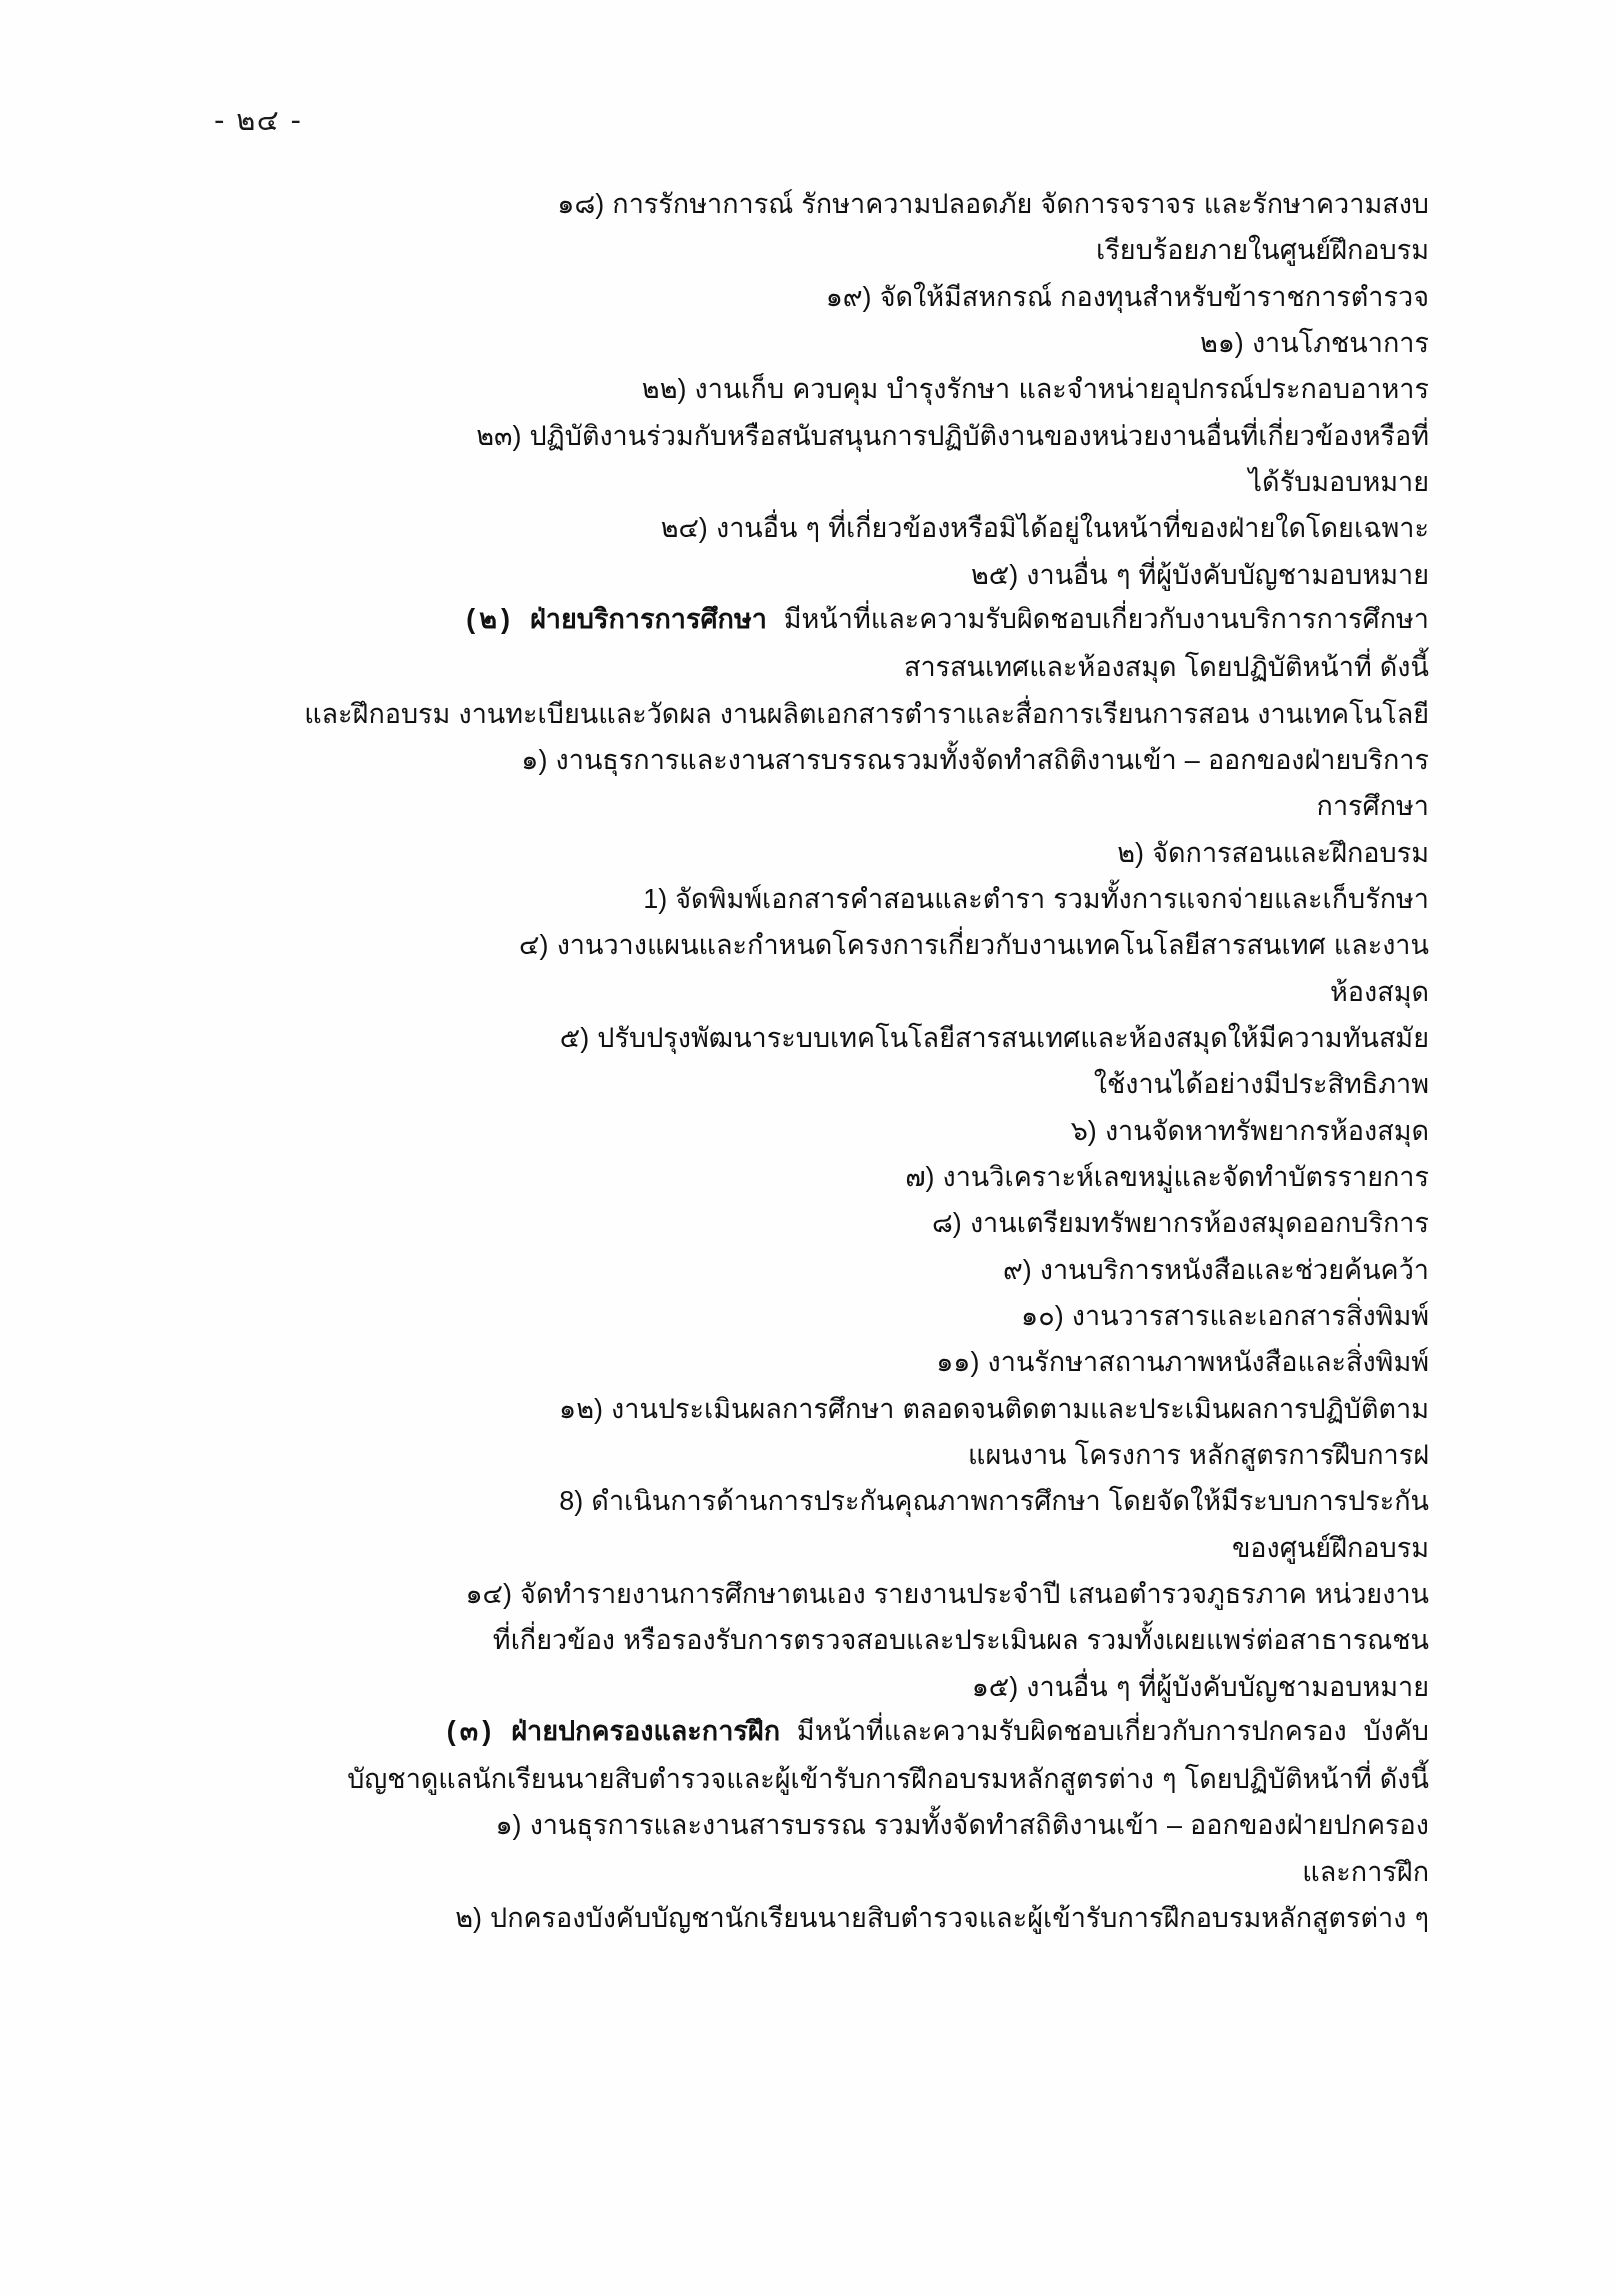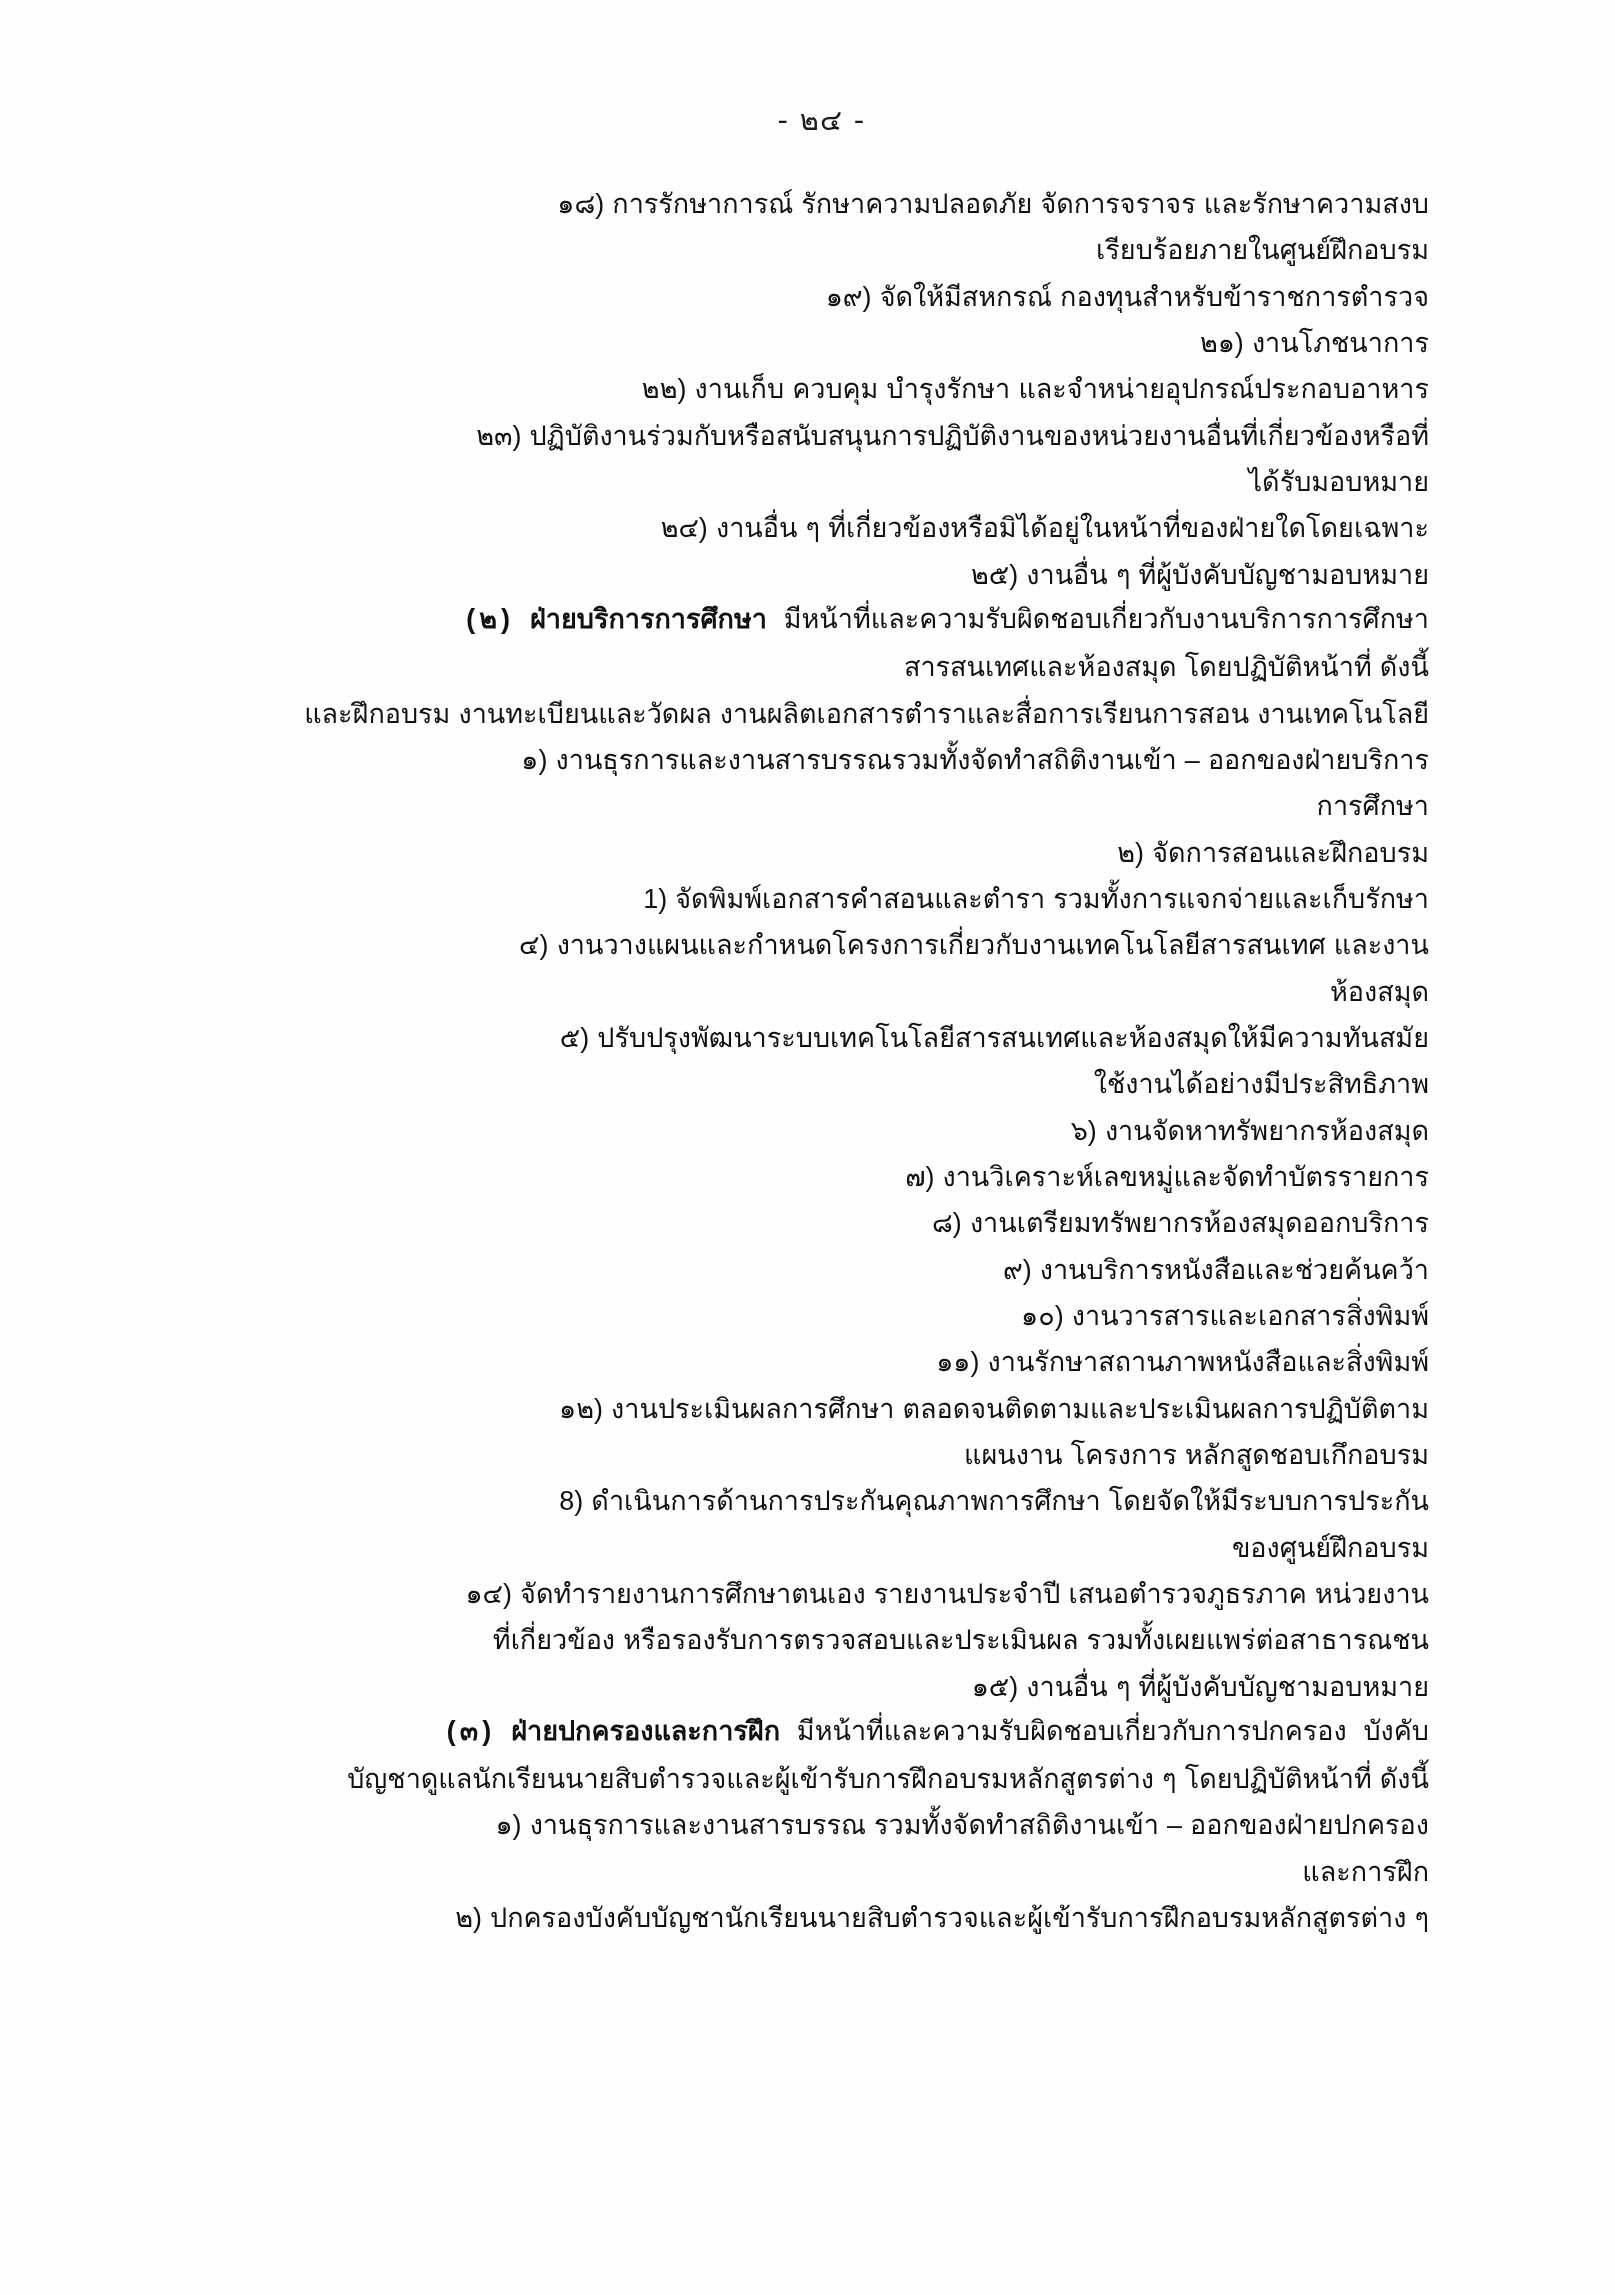--- a/index.html
+++ b/index.html
@@ -31,21 +31,20 @@
   }
 
   .content {
     position: absolute;
     left: 214px;
     top: 97px;
     width: 1215px;
   }
 
   .page-number {
-    text-align: center;
     font-size: 29px;
     color: #1b1b1b;
     letter-spacing: 1.3px;
     margin-bottom: 40px;
     font-family: "DejaVu Sans", "Liberation Sans", sans-serif;
   }
 
   .para {
     font-size: 27px;
     line-height: 1.62;
@@ -102,21 +101,21 @@
     <p class="para">ห้องสมุด</p>
     <p class="para indent">๕) ปรับปรุงพัฒนาระบบเทคโนโลยีสารสนเทศและห้องสมุดให้มีความทันสมัย</p>
     <p class="para">ใช้งานได้อย่างมีประสิทธิภาพ</p>
     <p class="para indent">๖) งานจัดหาทรัพยากรห้องสมุด</p>
     <p class="para indent">๗) งานวิเคราะห์เลขหมู่และจัดทำบัตรรายการ</p>
     <p class="para indent">๘) งานเตรียมทรัพยากรห้องสมุดออกบริการ</p>
     <p class="para indent">๙) งานบริการหนังสือและช่วยค้นคว้า</p>
     <p class="para indent">๑๐) งานวารสารและเอกสารสิ่งพิมพ์</p>
     <p class="para indent">๑๑) งานรักษาสถานภาพหนังสือและสิ่งพิมพ์</p>
     <p class="para indent">๑๒) งานประเมินผลการศึกษา ตลอดจนติดตามและประเมินผลการปฏิบัติตาม</p>
-    <p class="para">แผนงาน โครงการ หลักสูดชอบเกึกอบรม</p>
+    <p class="para">แผนงาน โครงการ หลักสูตรการฝึบการฝ</p>
     <p class="para indent">8) ดำเนินการด้านการประกันคุณภาพการศึกษา โดยจัดให้มีระบบการประกัน</p>
     <p class="para">ของศูนย์ฝึกอบรม</p>
     <p class="para indent">๑๔) จัดทำรายงานการศึกษาตนเอง รายงานประจำปี เสนอตำรวจภูธรภาค หน่วยงาน</p>
     <p class="para">ที่เกี่ยวข้อง หรือรองรับการตรวจสอบและประเมินผล รวมทั้งเผยแพร่ต่อสาธารณชน</p>
     <p class="para indent">๑๕) งานอื่น ๆ ที่ผู้บังคับบัญชามอบหมาย</p>
 
     <p class="para indent-wide"><span class="bold-head">(๓)</span><span>&nbsp;</span><span class="bold-head">ฝ่ายปกครองและการฝึก</span><span> มีหน้าที่และความรับผิดชอบเกี่ยวกับการปกครอง บังคับ</span></p>
     <p class="para">บัญชาดูแลนักเรียนนายสิบตำรวจและผู้เข้ารับการฝึกอบรมหลักสูตรต่าง ๆ โดยปฏิบัติหน้าที่ ดังนี้</p>
 
     <p class="para indent">๑) งานธุรการและงานสารบรรณ รวมทั้งจัดทำสถิติงานเข้า – ออกของฝ่ายปกครอง</p>

